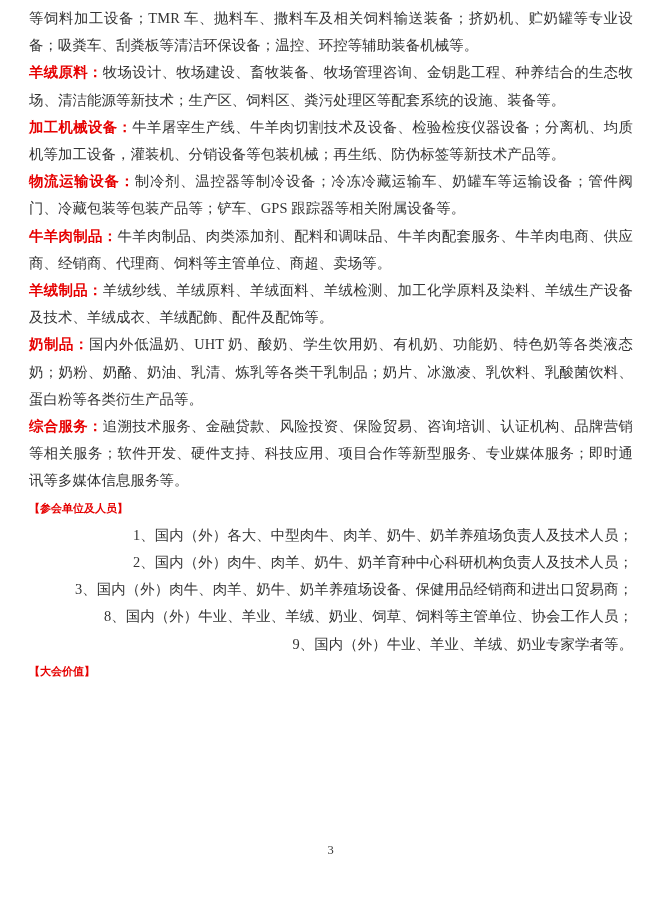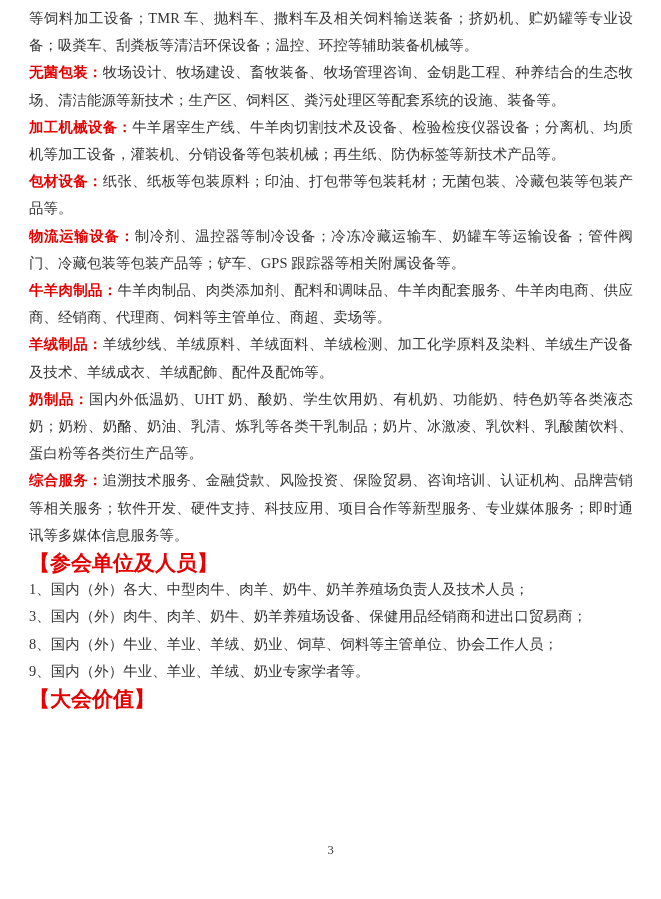--- a/index.html
+++ b/index.html
@@ -35,28 +35,28 @@
     text-justify: inter-ideograph;
     letter-spacing: 0.1px;
   }
   .cat-label {
     color: var(--label-red);
     font-weight: bold;
     font-family: "Liberation Sans", "DejaVu Sans", sans-serif;
   }
   .heading {
     margin: 0;
-    font-size: 21px;
+    font-size: 11px;
     line-height: 27.2px;
     color: var(--label-red);
     font-weight: bold;
     font-family: "Liberation Sans", "DejaVu Sans", sans-serif;
   }
   .list-item {
-    text-align: left;
+    text-align: right;
   }
   .value-heading {
   }
   .page-number {
     position: absolute;
     left: 0;
     right: 0;
     bottom: 12px;
     text-align: center;
     font-size: 12.5px;
@@ -66,43 +66,43 @@
 </style>
 </head>
 <body>
 
 <div class="page">
 
   <p class="para">等饲料加工设备；TMR 车、抛料车、撒料车及相关饲料输送装备；挤奶机、贮奶罐等专业设备；吸粪车、刮粪板等清洁环保设备；温控、环控等辅助装备机械等。</p>
 
   <div>
 
-      <p class="para"><span class="cat-label">无菌包装：</span><span>牧场设计、牧场建设、畜牧装备、牧场管理咨询、金钥匙工程、种养结合的生态牧场、清洁能源等新技术；生产区、饲料区、粪污处理区等配套系统的设施、装备等。</span></p>
+      <p class="para"><span class="cat-label">羊绒原料：</span><span>牧场设计、牧场建设、畜牧装备、牧场管理咨询、金钥匙工程、种养结合的生态牧场、清洁能源等新技术；生产区、饲料区、粪污处理区等配套系统的设施、装备等。</span></p>
 
       <p class="para"><span class="cat-label">加工机械设备：</span><span>牛羊屠宰生产线、牛羊肉切割技术及设备、检验检疫仪器设备；分离机、均质机等加工设备，灌装机、分销设备等包装机械；再生纸、防伪标签等新技术产品等。</span></p>
 
-      <p class="para"><span class="cat-label">包材设备：</span><span>纸张、纸板等包装原料；印油、打包带等包装耗材；无菌包装、冷藏包装等包装产品等。</span></p>
 
       <p class="para"><span class="cat-label">物流运输设备：</span><span>制冷剂、温控器等制冷设备；冷冻冷藏运输车、奶罐车等运输设备；管件阀门、冷藏包装等包装产品等；铲车、GPS 跟踪器等相关附属设备等。</span></p>
 
       <p class="para"><span class="cat-label">牛羊肉制品：</span><span>牛羊肉制品、肉类添加剂、配料和调味品、牛羊肉配套服务、牛羊肉电商、供应商、经销商、代理商、饲料等主管单位、商超、卖场等。</span></p>
 
       <p class="para"><span class="cat-label">羊绒制品：</span><span>羊绒纱线、羊绒原料、羊绒面料、羊绒检测、加工化学原料及染料、羊绒生产设备及技术、羊绒成衣、羊绒配飾、配件及配饰等。</span></p>
 
       <p class="para"><span class="cat-label">奶制品：</span><span>国内外低温奶、UHT 奶、酸奶、学生饮用奶、有机奶、功能奶、特色奶等各类液态奶；奶粉、奶酪、奶油、乳清、炼乳等各类干乳制品；奶片、冰激凌、乳饮料、乳酸菌饮料、蛋白粉等各类衍生产品等。</span></p>
 
       <p class="para"><span class="cat-label">综合服务：</span><span>追溯技术服务、金融贷款、风险投资、保险贸易、咨询培训、认证机构、品牌营销等相关服务；软件开发、硬件支持、科技应用、项目合作等新型服务、专业媒体服务；即时通讯等多媒体信息服务等。</span></p>
     </div>
 
   <h2 class="heading">【参会单位及人员】</h2>
 
   <div>
 
       <p class="para list-item">1、国内（外）各大、中型肉牛、肉羊、奶牛、奶羊养殖场负责人及技术人员；</p>
 
+      <p class="para list-item">2、国内（外）肉牛、肉羊、奶牛、奶羊育种中心科研机构负责人及技术人员；</p>
 
       <p class="para list-item">3、国内（外）肉牛、肉羊、奶牛、奶羊养殖场设备、保健用品经销商和进出口贸易商；</p>
 
 
 
 
 
       <p class="para list-item">8、国内（外）牛业、羊业、羊绒、奶业、饲草、饲料等主管单位、协会工作人员；</p>
 
       <p class="para list-item">9、国内（外）牛业、羊业、羊绒、奶业专家学者等。</p>

